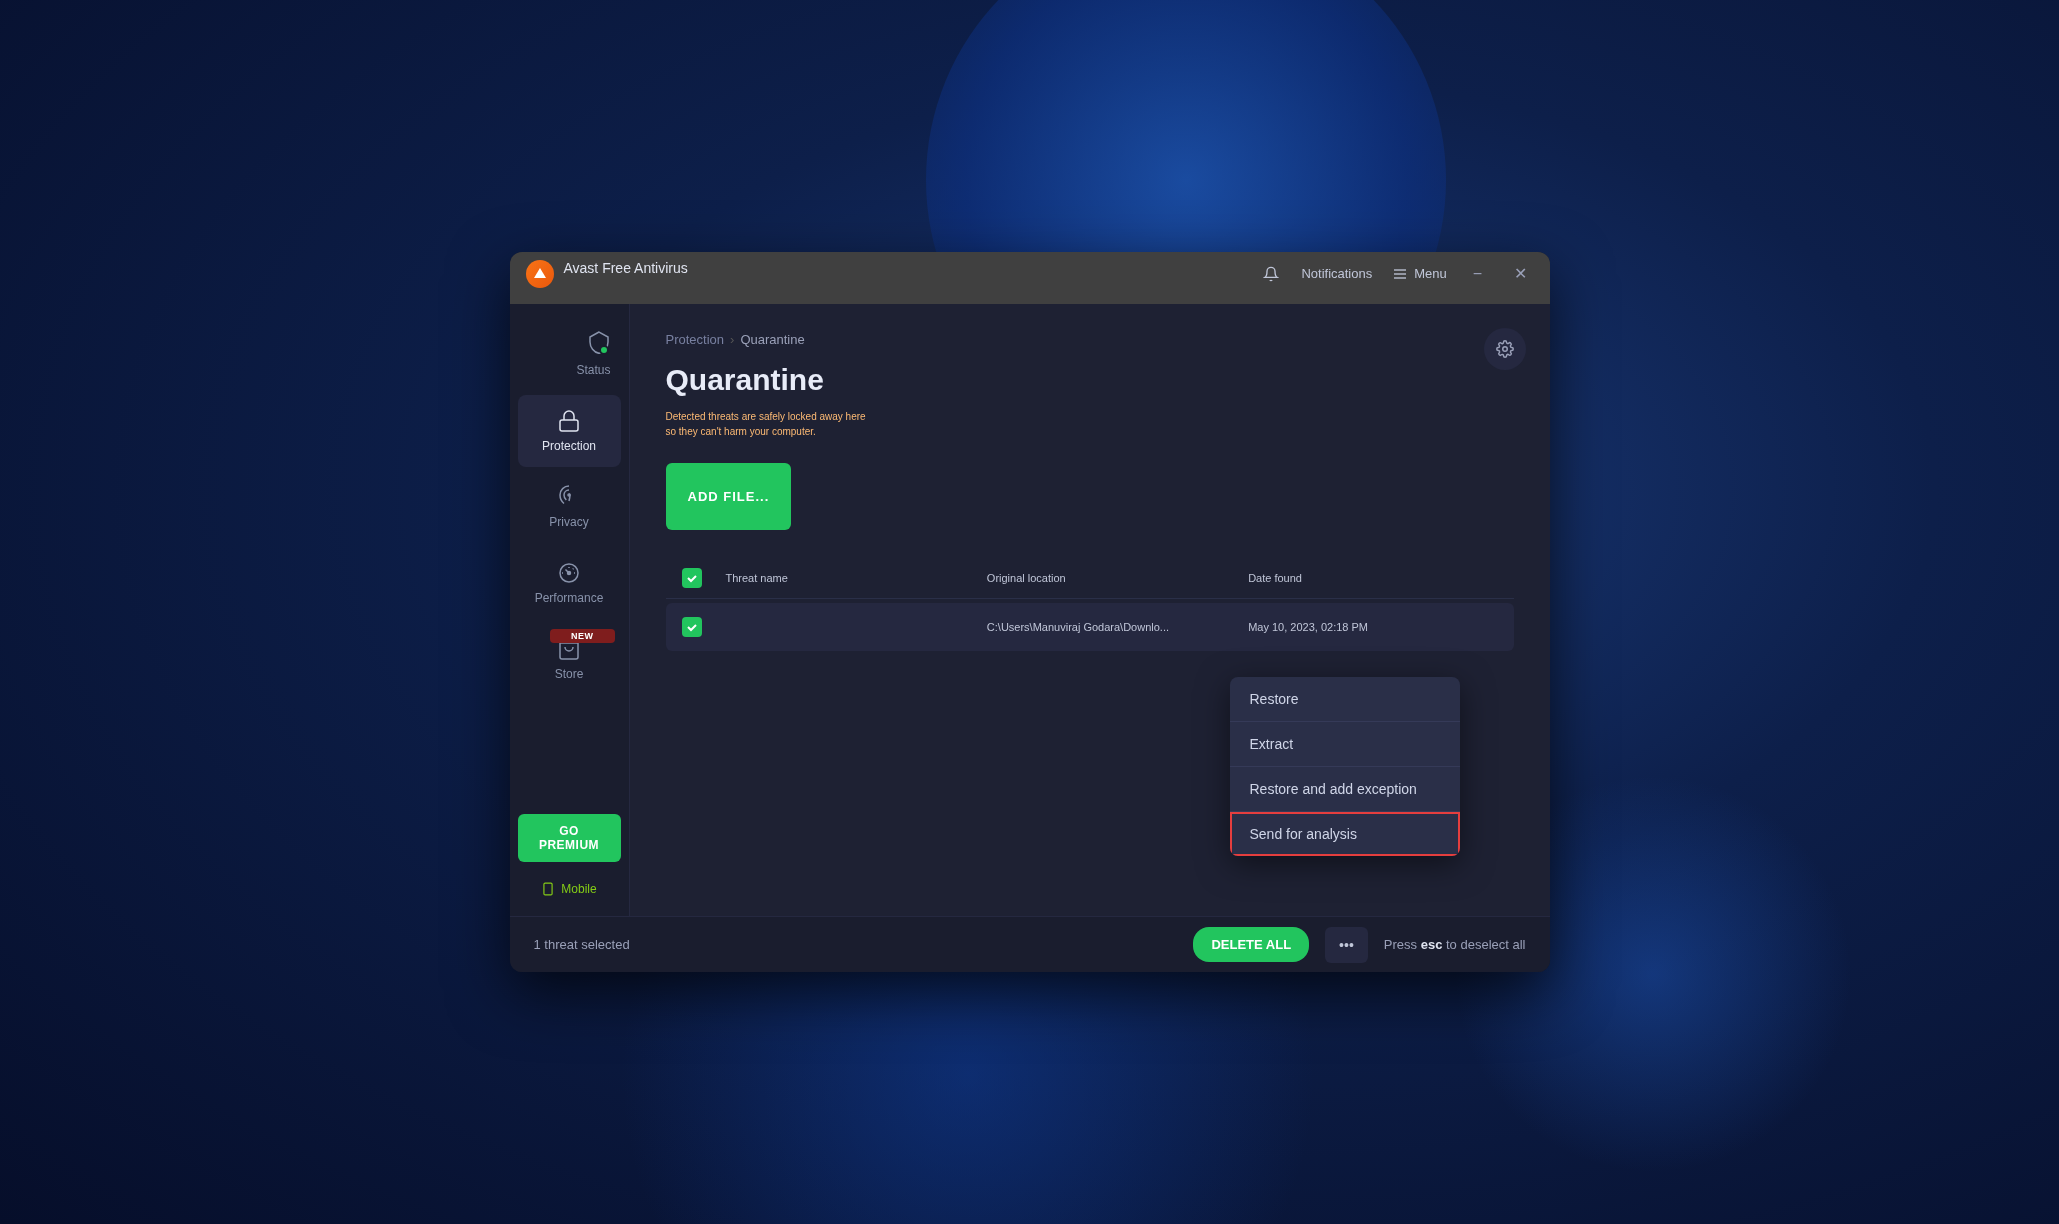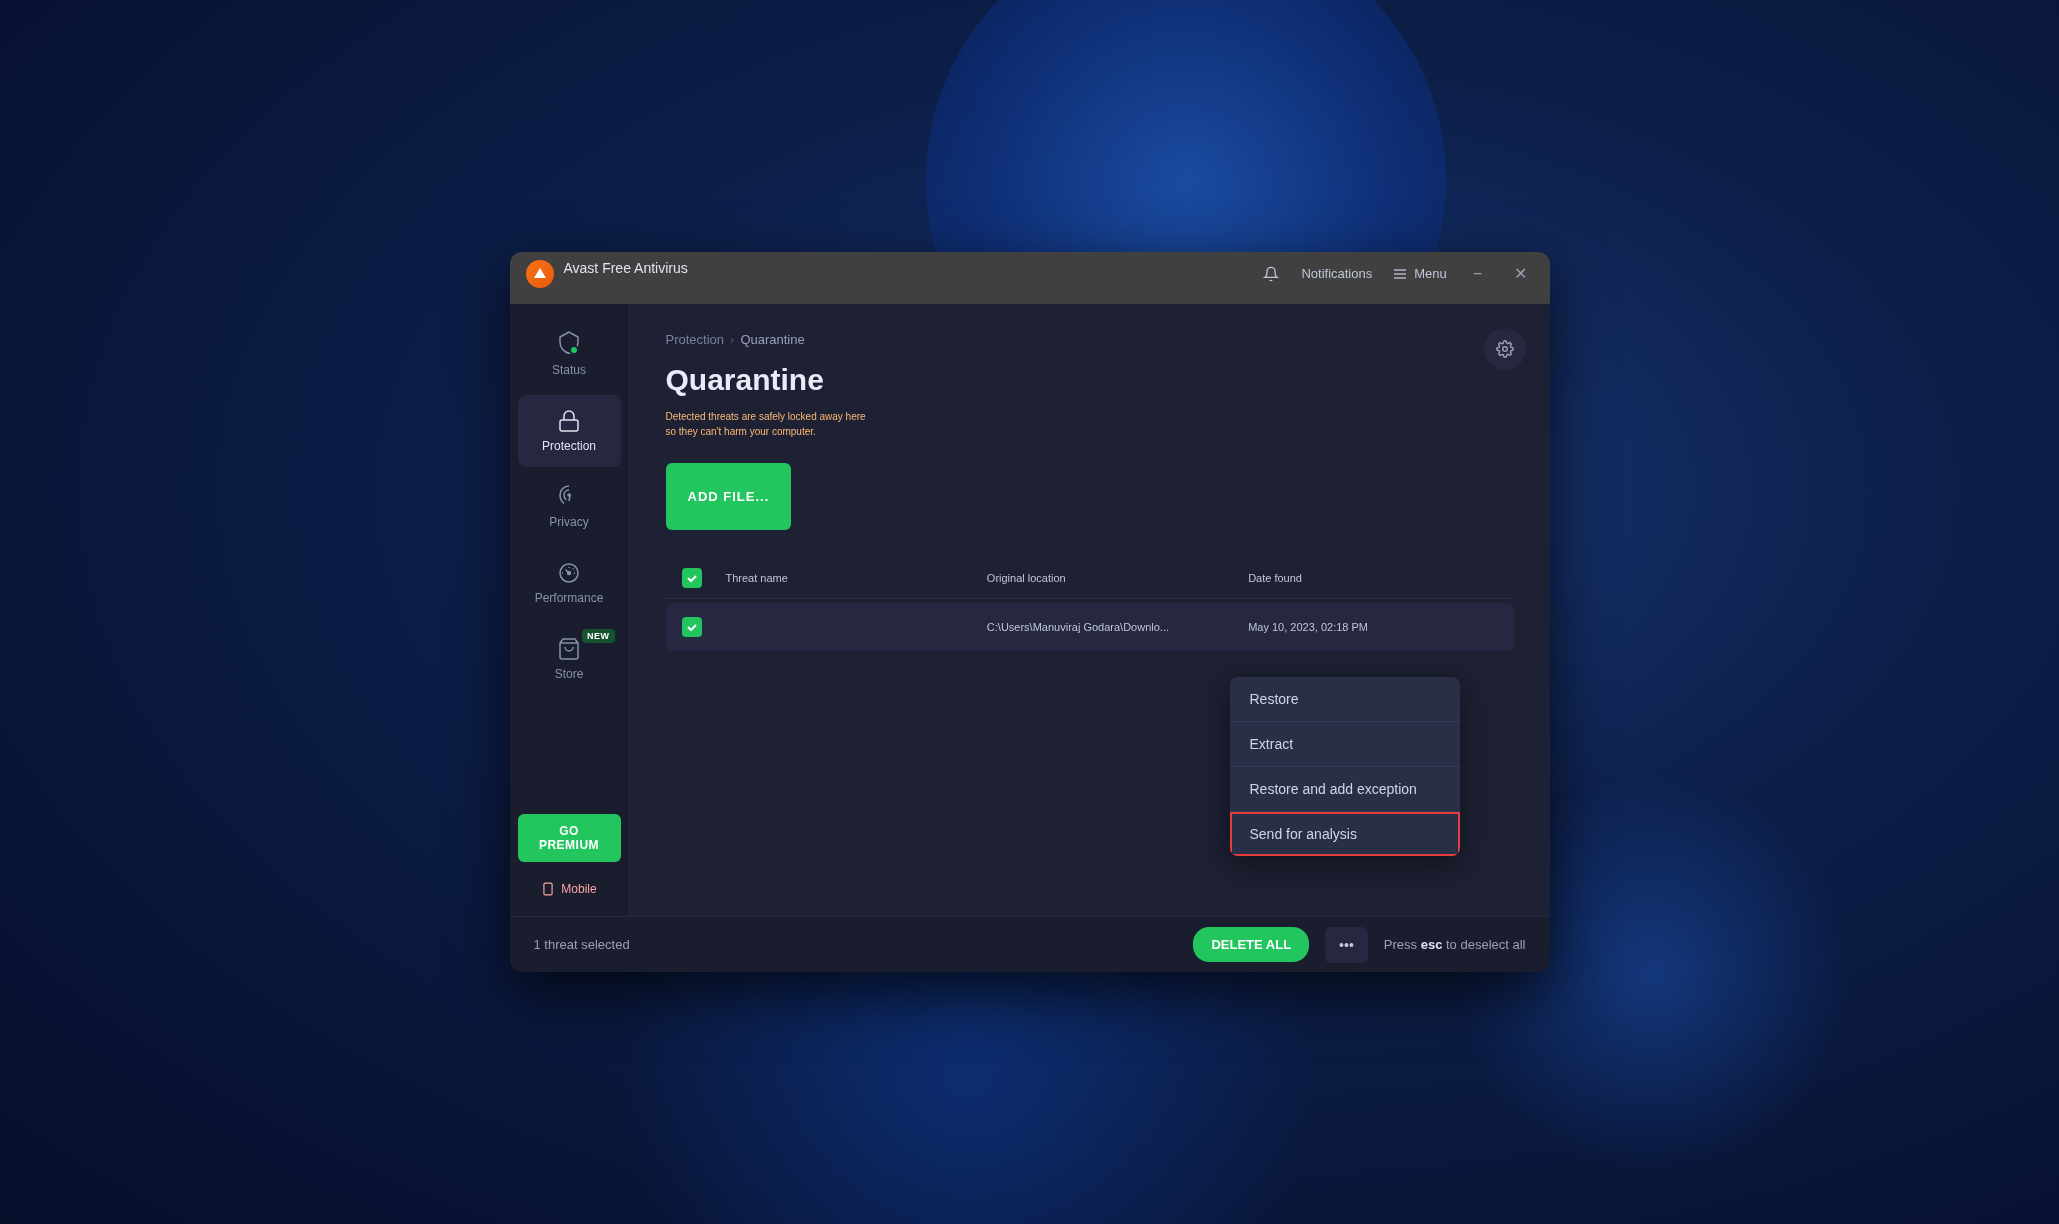--- a/index.html
+++ b/index.html
@@ -176,21 +176,21 @@
       cursor: pointer;
       width: calc(100% - 16px);
       text-align: center;
       margin: 0 8px 12px 8px;
       letter-spacing: 0.5px;
     }
     .mobile-item {
       display: flex;
       align-items: flex-end;
       gap: 6px;
-      color: #fca5a5;
+      color: #84cc16;
       font-size: 12px;
       cursor: pointer;
       padding: 8px;
     }
 
     
     .main-content {
       flex: 1;
       background: #1e2133;
       padding: 28px 36px;
@@ -355,25 +355,25 @@
     }
     .deselect-hint {
       color: #9aa0b8;
       font-size: 13px;
       margin-left: auto;
     }
     .deselect-hint strong { color: #e0e4f0; }
 
     
     .new-badge {
-      background: #14532d;
+      background: #7f1d1d;
       color: #fff;
       font-size: 9px;
       font-weight: 700;
-      padding: 2px 5px;
+      padding: 2px 21px;
       border-radius: 4px;
       letter-spacing: 0.5px;
       position: absolute;
       top: 6px;
       right: 6px;
     }
     .sidebar-item-wrap {
       position: relative;
       width: 100%;
       display: flex;
@@ -435,21 +435,21 @@
       </button>
       <button class="win-btn">−</button>
       <button class="win-btn">✕</button>
     </div>
   </div>
 
   <div class="app-body">
 
     <div class="sidebar">
 
-      <div class="sidebar-item" style="position:relative;">
+      <div class="sidebar-item" style="position:relative;align-items:flex-end;">
         <div style="position:relative; display:inline-block;">
           <svg width="24" height="24" viewBox="0 0 24 24" fill="none" stroke="currentColor" stroke-width="1.5">
               <path d="M12 2L3 7v5c0 5.25 3.75 10.15 9 11.35C17.25 22.15 21 17.25 21 12V7L12 2z"></path>
             </svg>
           <div class="status-dot"></div>
         </div>
         <span class="sidebar-item-label">Status</span>
       </div>
 
       <div class="sidebar-item active">

